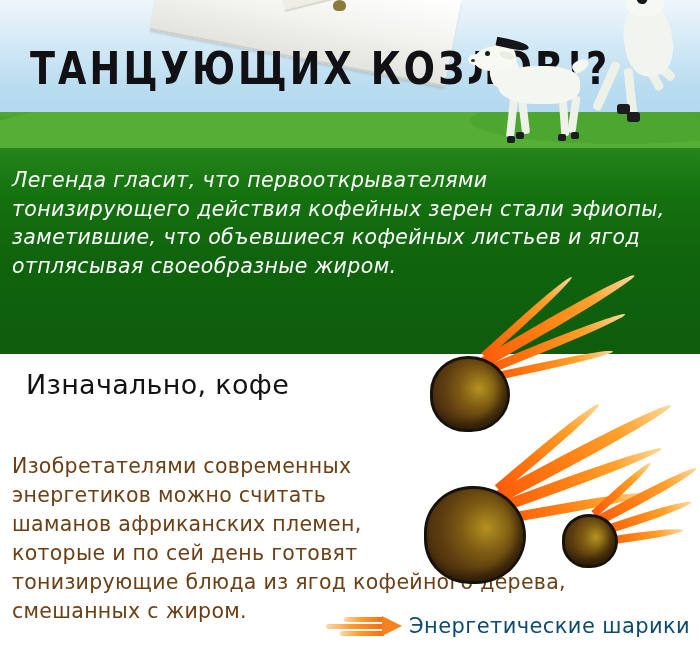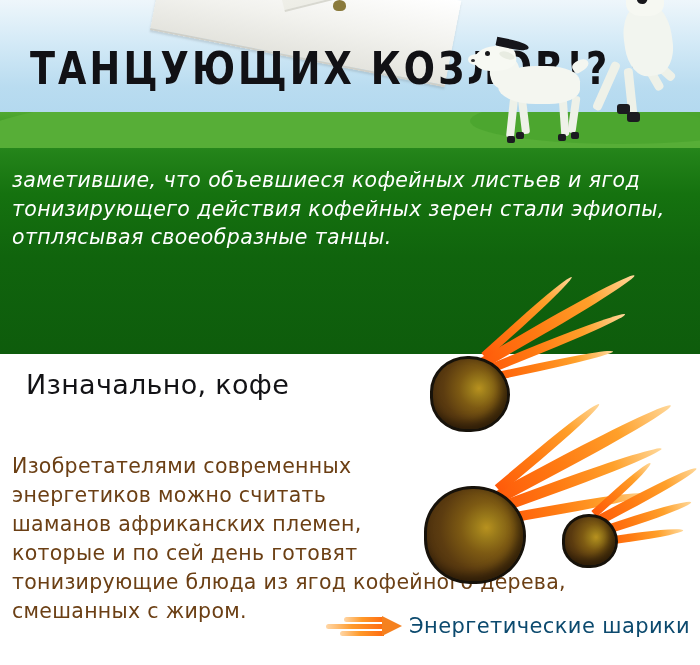--- a/index.html
+++ b/index.html
@@ -364,23 +364,24 @@
     <div class="gj-hoof" style="left:21px; top:118px;"></div>
     <div class="gj-hoof" style="left:31px; top:126px;"></div>
     <div class="gj-hoof" style="left:36px; top:72px;"></div>
     <div class="gj-hoof" style="left:58px; top:68px;"></div>
     <div class="gj-body"></div>
     <div class="gj-head"></div>
     <div class="gj-horn"></div>
   </div>
 
   <div class="green-text">
+    <span class="ln">Легенда гласит, что первооткрывателями</span>
+    <span class="ln">тонизирующего действия кофейных  зерен стали эфиопы,</span>
     <span class="ln">заметившие, что объевшиеся кофейных листьев и ягод</span>
-    <span class="ln">тонизирующего действия кофейных  зерен стали эфиопы,</span>
-    <span class="ln">отплясывая своеобразные танцы.</span>
+    <span class="ln">отплясывая своеобразные жиром.</span>
   </div>
 
   <div class="white-section">
     <div class="subhead">
       <span class="ln">Изначально, кофе</span>
     </div>
 
     <div class="brown-text">
       <span class="ln">Изобретателями современных</span>
       <span class="ln">энергетиков можно считать</span>

